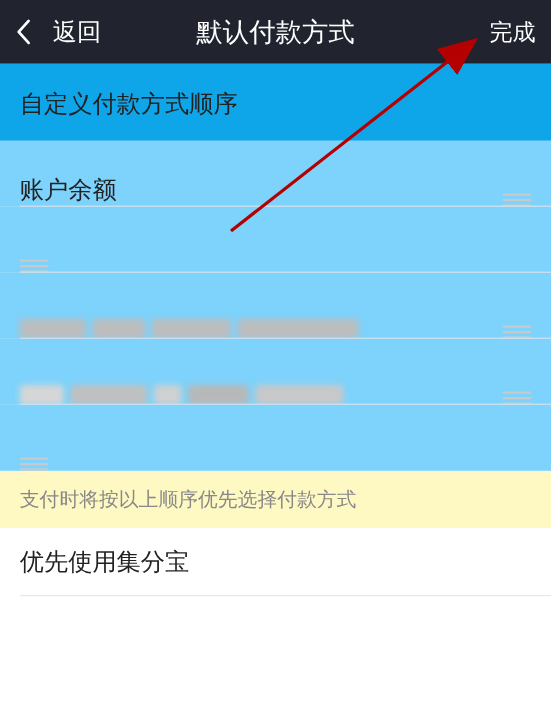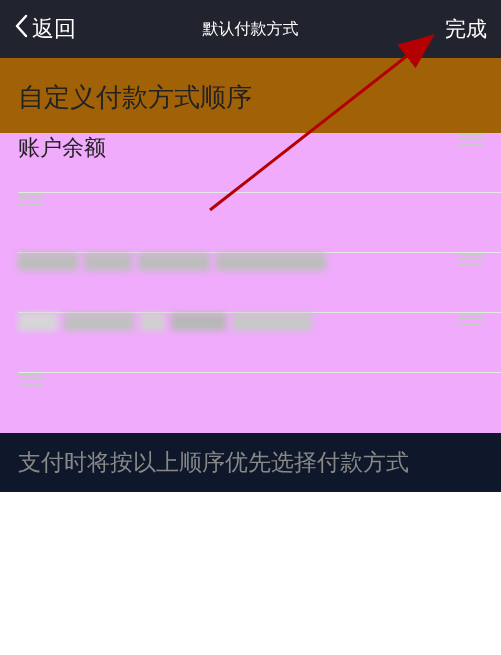--- a/index.html
+++ b/index.html
@@ -15,54 +15,54 @@
       background: #21242e;
       height: 58px;
       display: flex;
       align-items: center;
       justify-content: space-between;
       padding: 0 14px;
       color: #fff;
     }
     .back-group {
       display: flex;
-      align-items: flex-start;
-      gap: 4px;
+      align-items: center;
+      gap: 20px;
       font-size: 22px;
       cursor: pointer;
     }
     .back-icon svg { display: block; }
     .title {
-      font-size: 16px;
+      font-size: 24px;
       font-weight: 400;
       position: absolute;
       left: 50%;
       transform: translateX(-50%);
       text-align: center;
     }
     .done-btn {
       font-size: 21px;
       cursor: pointer;
     }
     .section-header {
       padding: 22px 18px 18px 18px;
-      font-size: 26px;
+      font-size: 22px;
       color: #222;
-      background: #a16207;
+      background: #0ea5e9;
     }
     .list { }
     .row {
       display: flex;
-      align-items: flex-start;
+      align-items: flex-end;
       justify-content: space-between;
       height: 60px;
       padding: 0 18px;
       font-size: 22px;
       color: #222;
-      background: #f0abfc;
+      background: #7dd3fc;
       position: relative;
     }
     .row::after {
       content: "";
       position: absolute;
       left: 18px;
       right: 0;
       bottom: 0;
       height: 1px;
       background: #e6e6e6;
@@ -88,23 +88,23 @@
       flex: 1;
       margin-right: 20px;
     }
     .blur-block {
       height: 18px;
       background: #bdbdbd;
       filter: blur(3px);
       border-radius: 2px;
     }
     .hint-bar {
-      background: #0f172a;
+      background: #fef9c3;
       color: #888;
-      font-size: 23px;
+      font-size: 18px;
       padding: 14px 18px;
     }
     .plain-row {
       height: 62px;
       padding: 0 18px;
       display: flex;
       align-items: center;
       font-size: 22px;
       color: #222;
       background: #fff;
@@ -192,20 +192,23 @@
         <span></span>
         <span></span>
         <span></span>
       </div>
   </div>
 </div>
 
 <div class="hint-bar">支付时将按以上顺序优先选择付款方式</div>
 
 <div>
+  <div class="plain-row">
+    <span>优先使用集分宝</span>
+  </div>
 </div>
 
 <svg class="arrow-annotation" width="280" height="200">
   <defs>
     <marker id="ah" markerWidth="12" markerHeight="10" refX="10" refY="5" orient="auto">
       <path d="M0,0 L12,5 L0,10 Z" fill="#b40000"></path>
     </marker>
   </defs>
   <line x1="10" y1="180" x2="230" y2="8" stroke="#b40000" stroke-width="3" marker-end="url(#ah)"></line>
 </svg>

